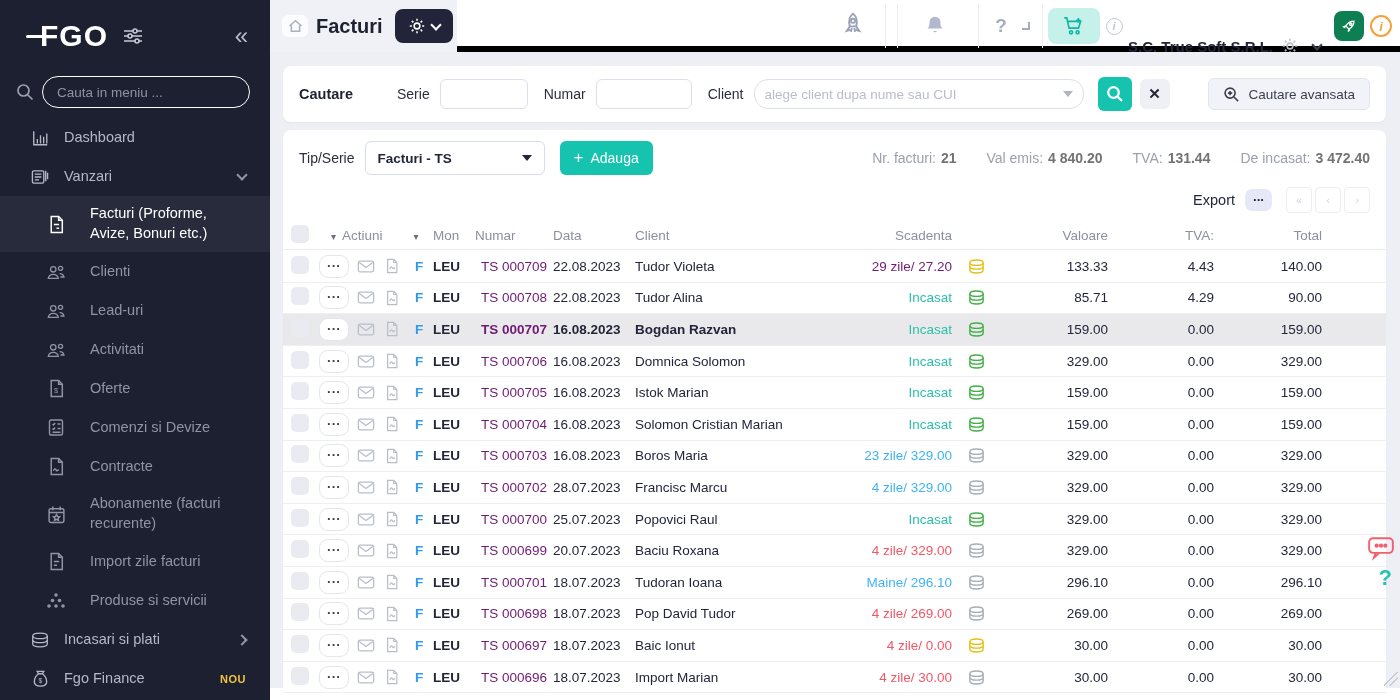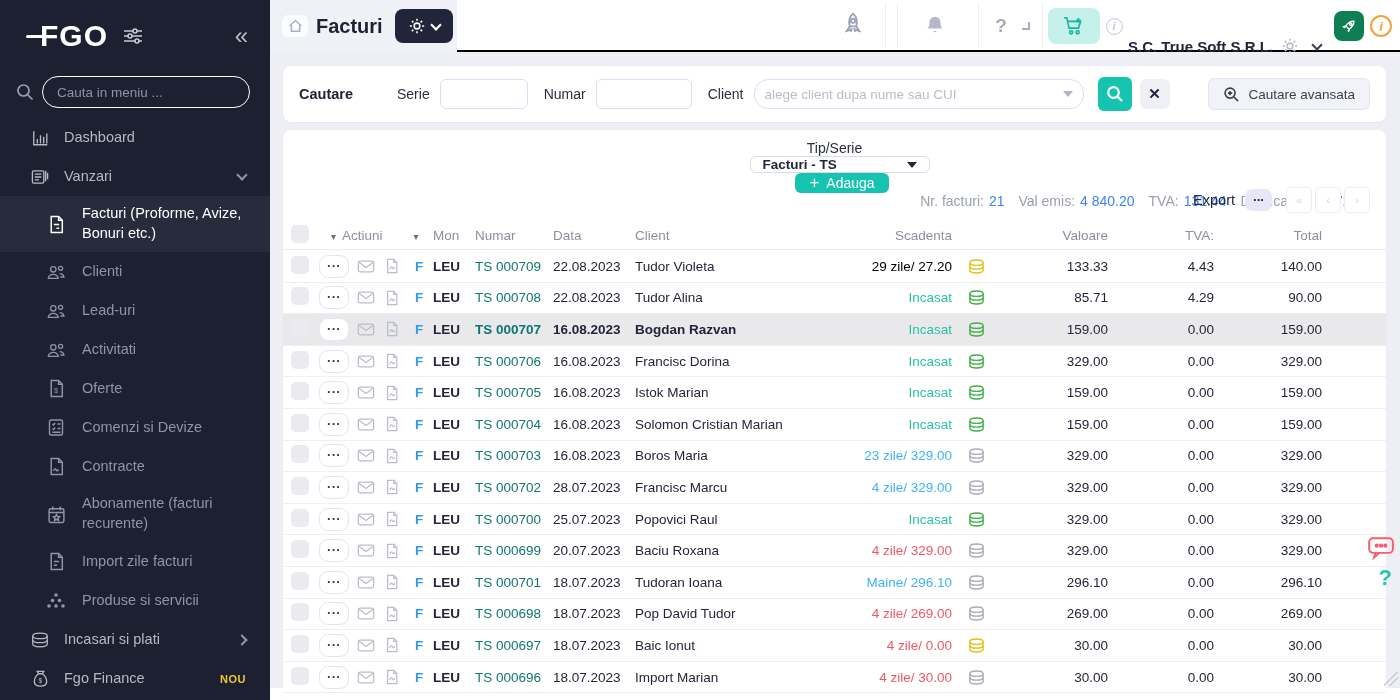--- a/index.html
+++ b/index.html
@@ -12,33 +12,33 @@
   .logo-text { font-size:30px; font-weight:800; color:#fff; letter-spacing:1px; position:relative; padding-left:14px; }
   .logo-text::before { content:""; position:absolute; left:0; top:16px; width:18px; height:3px; background:#fff; border-radius:2px; }
   .sliders-icon { margin-left:14px; color:#c6cad6; }
   .collapse-btn { margin-left:auto; font-size:24px; color:#b7bcc8; cursor:pointer; line-height:1; }
   .menu-search { display:flex; align-items:center; padding:4px 20px 10px 16px; }
   .menu-search .search-glyph { color:#9aa0b0; margin-right:8px; flex:0 0 auto; }
   .menu-search input { flex:1; height:32px; background:transparent; border:1.5px solid #fefefe; border-radius:16px; color:#c3c7d2; font-size:13.5px; padding:0 14px; outline:none; font-family:"Liberation Sans", sans-serif; }
   .menu-search input::placeholder { color:#8d93a3; }
   .menu { display:flex; flex-direction:column; }
   .menu-item { display:flex; align-items:center; min-height:39px; padding:0 24px 0 30px; cursor:pointer; font-size:14.5px; color:#b4b9c6; }
-  .menu-item.level2 { padding-left:46px; color:#8f95a5; }
+  .menu-item.level2 { padding-left:46px; color:#8f95a5;gap:8px; }
   .menu-item.two-line { min-height:56px; }
   .menu-item.active { background:#272b3c; color:#fff; }
   .mi-icon { width:20px; height:20px; margin-right:14px; flex:0 0 auto; display:flex; align-items:center; justify-content:center; color:currentColor; }
   .menu-item.level2 .mi-icon { margin-right:16px; }
   .mi-label { flex:1; line-height:1.35; }
   .chev { width:8px; height:8px; border-right:2px solid #8f95a5; border-bottom:2px solid #8f95a5; flex:0 0 auto; }
   .chev.down { transform:rotate(45deg); margin-top:-4px; }
   .chev.right { transform:rotate(-45deg); }
   .badge-nou { font-size:11px; font-weight:700; color:#f0c43c; letter-spacing:.5px; }
 
   
-  .topbar { position:absolute; left:270px; top:0; width:1130px; height:52px; background:#fff; border-bottom:2px solid #000000; }
+  .topbar { position:absolute; left:270px; top:0; width:1130px; height:52px; background:#fff; border-bottom:6px solid #000000; }
   .title-block { position:absolute; left:0; top:0; width:187px; height:52px; background:#eff1f6; display:flex; align-items:center; padding-left:12px; }
   .home-pill { width:26px; height:22px; background:#fbfcfe; border-radius:6px; display:flex; align-items:center; justify-content:center; color:#aab0bf; margin-right:8px; cursor:pointer; }
   .page-title { font-size:20px; font-weight:700; color:#1e2130; margin-right:12px; }
   .gear-dd { width:58px; height:34px; background:#22253a; border-radius:8px; display:flex; align-items:center; justify-content:center; gap:6px; color:#fff; cursor:pointer; }
   .tb-ico { position:absolute; top:0; height:52px; display:flex; align-items:center; justify-content:center; cursor:pointer; }
   .tb-divider { position:absolute; top:4px; height:44px; width:1px; background:#ebedf3; }
   .cart-btn { position:absolute; left:778px; top:8px; width:52px; height:36px; background:#c5f1ea; border-radius:8px; display:flex; align-items:center; justify-content:center; color:#11b6a3; cursor:pointer; }
   .info-circle { width:17px; height:17px; border:1.5px solid #c3c7d4; border-radius:50%; color:#c3c7d4; font-size:11px; font-weight:700; display:flex; align-items:center; justify-content:center; font-style:italic; }
   .company-name { position:absolute; left:858px; top:0; height:52px; display:flex; align-items:center; font-size:15px; font-weight:700; color:#23263a; cursor:pointer;margin-top:20px; }
   .gear-gray { color:#b9bdc9; }
@@ -53,29 +53,29 @@
   .lbl-bold { font-weight:700; color:#1e2130; font-size:14.5px; }
   .lbl { color:#2b2f3e; font-size:14px; }
   .inp { height:30px; border:1px solid #dcdef0; border-radius:6px; background:#fff; font-size:13.5px; color:#23263a; padding:0 10px; outline:none; font-family:"Liberation Sans", sans-serif; }
   .client-select { width:330px; height:30px; border:1px solid #dcdef0; border-radius:14px; display:flex; align-items:center; padding:0 10px; color:#b9bdc9; font-size:13.5px; cursor:pointer; }
   .client-select .caret { margin-left:auto; width:0; height:0; border-left:5px solid transparent; border-right:5px solid transparent; border-top:6px solid #b0b4c4; }
   .search-btn { width:34px; height:34px; background:#15c3ae; border:none; border-radius:6px; display:flex; align-items:center; justify-content:center; color:#fff; cursor:pointer; }
   .clear-btn { width:30px; height:30px; background:#eef0f5; border:none; border-radius:6px; color:#23263a; font-size:15px; font-weight:700; cursor:pointer; }
   .advanced-btn { position:absolute; right:16px; top:12px; height:32px; padding:0 14px; background:#f2f3f8; border:1px solid #e3e5ee; border-radius:6px; display:flex; align-items:center; gap:8px; font-size:13.5px; color:#3a3f4e; cursor:pointer; }
 
   .main-card { position:absolute; left:13px; top:78px; width:1103px; height:570px; background:#fff; border-radius:8px 8px 0 0; box-shadow:0 1px 2px rgba(30,35,60,.04); }
-  .toolbar-row { position:absolute; left:0; top:10px; width:100%; height:36px; display:flex; align-items:center; padding:0 16px;flex-direction:column; }
+  .toolbar-row { position:absolute; left:0; top:10px; width:100%; height:36px; display:flex; align-items:center; padding:0 16px; }
   .tip-select { width:180px; height:34px; border:1px solid #d8dbea; border-radius:6px; margin-left:10px; display:flex; align-items:center; padding:0 12px; font-size:13.5px; font-weight:700; color:#23263a; cursor:pointer; }
   .tip-select .caret { margin-left:auto; width:0; height:0; border-left:5px solid transparent; border-right:5px solid transparent; border-top:6px solid #23263a; }
   .adauga-btn { height:34px; margin-left:15px; padding:0 14px; background:#15c3ae; border:none; border-radius:6px; color:#fff; font-size:14px; display:flex; align-items:center; gap:7px; cursor:pointer; font-family:"Liberation Sans", sans-serif; }
   .adauga-btn .plus { font-size:17px; font-weight:400; }
-  .stats { margin-left:auto; display:flex; align-items:center; gap:14px; font-size:14px; }
+  .stats { margin-left:auto; display:flex; align-items:center; gap:30px; font-size:14px; }
   .stat { display:flex; gap:5px; align-items:baseline; }
   .stat .s-label { color:#9aa0ad; }
-  .stat .s-value { color:#3b82f6; font-weight:400; }
+  .stat .s-value { color:#737373; font-weight:700; }
 
   .export-row { position:absolute; left:0; top:52px; width:100%; height:36px; display:flex; align-items:center; justify-content:flex-end; padding-right:16px; gap:10px; }
   .export-label { font-size:14.5px; color:#23263a; }
   .export-dots { width:27px; height:22px; background:#e6e8f7; border:none; border-radius:7px; color:#23263a; font-weight:700; line-height:0; padding-bottom:6px; cursor:pointer; }
   .page-btns { display:flex; gap:3px; margin-left:4px; }
   .page-btn { width:26px; height:26px; background:#fff; border:1px solid #ebedf3; border-radius:4px; color:#cfd3de; font-size:11px; cursor:pointer; }
 
   .tgrid { display:grid; grid-template-columns:34px 36px 26px 26px 28px 42px 78px 82px 1fr 140px 44px 118px 106px 108px 56px; align-items:center; }
   .thead { position:absolute; left:0; top:92px; width:100%; height:28px; border-bottom:1px solid #e9ebf2; font-size:13.5px; color:#8b90a0; }
   .th-actiuni { grid-column:2 / span 3; padding-left:14px; white-space:nowrap; }
@@ -84,22 +84,22 @@
   .scad-right { text-align:right; padding-right:2px; }
   .rows { position:absolute; left:0; top:121px; width:100%; }
   .trow { height:31.6px; border-bottom:1px solid #edeff3; font-size:13.5px; color:#23263a; }
   .trow.highlight { background:#e9e9ec; }
   .trow.highlight .c-mon, .trow.highlight .c-num, .trow.highlight .c-date, .trow.highlight .c-client { font-weight:700; }
   .checkbox { display:inline-block; width:18px; height:18px; background:#e9ebf1; border-radius:5px; margin-left:8px; cursor:pointer; }
   .more-btn { width:30px; height:23px; background:#fff; border:1px solid #e4e6ee; border-radius:9px; color:#3a3f4e; font-weight:700; letter-spacing:1px; line-height:0; padding-bottom:7px; cursor:pointer; margin-left:2px; }
   .cell-icon { display:flex; justify-content:center; color:#b9bdc9; cursor:pointer; }
   .c-doc { color:#2e9bf0; font-weight:700; text-align:center; }
   .c-mon { font-weight:600; }
-  .c-num { color:#0f766e; cursor:pointer; }
-  .c-scad.dark { color:#000000; }
+  .c-num { color:#701a75; cursor:pointer;text-align:center; }
+  .c-scad.dark { color:#701a75; }
   .c-scad.paid { color:#2cc0a9; }
   .c-scad.due { color:#3fb3f6; }
   .c-scad.overdue { color:#f25767; }
   .c-coin { display:flex; justify-content:center; cursor:pointer; }
   .coin-green { color:#43b049; } .coin-yellow { color:#e2c11c; } .coin-gray { color:#a8adba; }
 
   
   .float-chat { position:absolute; right:5px; top:483px; color:#f2606e; cursor:pointer; }
   .float-help { position:absolute; right:8px; top:513px; color:#27c2b2; font-size:22px; font-weight:700; cursor:pointer; }
   .resize-grip { position:absolute; right:2px; bottom:2px; width:14px; height:14px; cursor:pointer;
@@ -550,21 +550,21 @@
     <span class="cell-icon">
       <svg width="14" height="16" viewBox="0 0 16 18" fill="none" stroke="currentColor" stroke-width="1.4">
                 <path d="M3 1.5h7L13.5 5v11.5H3z"></path>
                 <path d="M10 1.5V5h3.5M5.5 12.5c1-2.5 2-3.5 3-1.5s2 1 2.5-.5"></path>
               </svg>
     </span>
     <span class="c-doc b-doc">F</span>
     <span class="c-mon b-mon">LEU</span>
     <span class="c-num b-num">TS 000706</span>
     <span class="c-date b-date">16.08.2023</span>
-    <span class="c-client b-client">Francisc Dorina</span>
+    <span class="c-client b-client">Domnica Solomon</span>
     <span class="c-scad scad-right b-scad paid">Incasat</span>
     <span class="c-coin">
       <svg class="coins coin-green" width="19" height="17" viewBox="0 0 20 18" fill="none" stroke="currentColor" stroke-width="1.5">
         <ellipse cx="10" cy="5" rx="7" ry="2.8"></ellipse>
         <path d="M3 5v4c0 1.55 3.13 2.8 7 2.8s7-1.25 7-2.8V5"></path>
         <path d="M3 9v4c0 1.55 3.13 2.8 7 2.8s7-1.25 7-2.8V9"></path>
       </svg>
     </span>
     <span class="t-right b-val">329.00</span>
     <span class="t-right b-tva">0.00</span>

